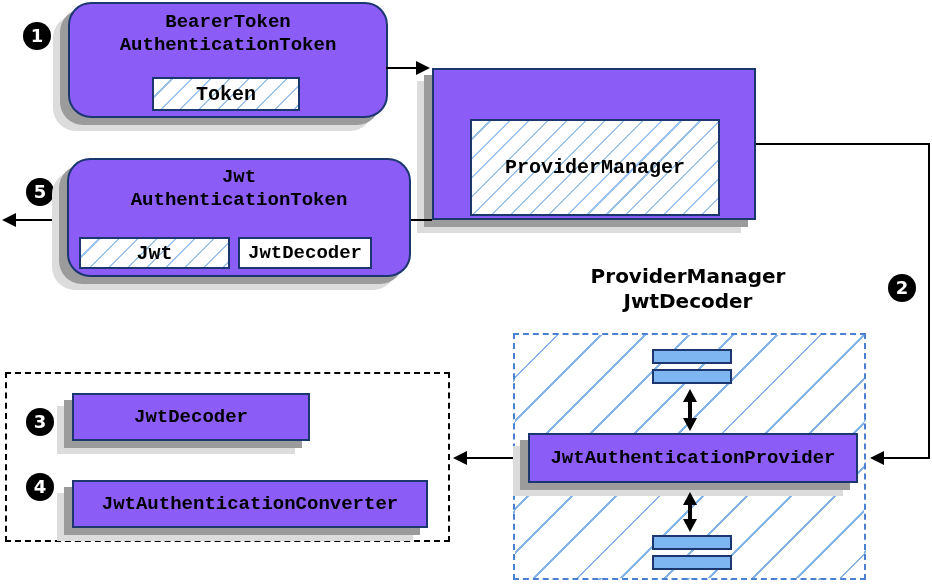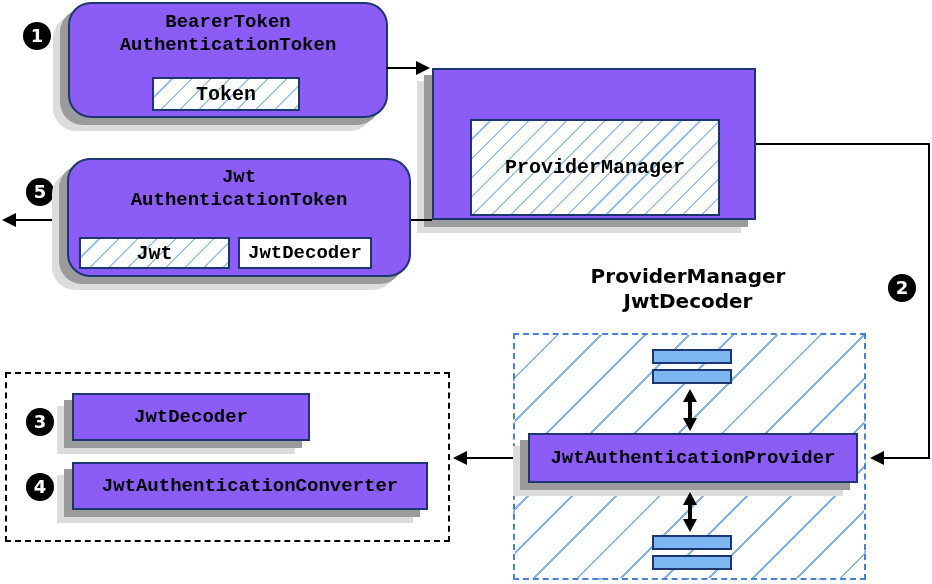--- a/index.html
+++ b/index.html
@@ -129,20 +129,20 @@
 
   <div class="dashedbox" style="left:5px;top:372px;width:445px;height:170px;border:2px dashed #000;background:#fff;"></div>
 
   <div class="node shadow2 center-label" style="left:72px;top:393px;width:238px;height:48px;font-size:19px;">
     <span>JwtDecoder</span>
   </div>
   <div class="badge" style="left:26px;top:408px;">
     <span>3</span>
   </div>
 
-  <div class="node shadow2 center-label" style="left:72px;top:462px;width:356px;height:48px;font-size:19px;">
+  <div class="node shadow2 center-label" style="left:72px;top:480px;width:356px;height:48px;font-size:19px;">
     <span>JwtAuthenticationConverter</span>
   </div>
   <div class="badge" style="left:26px;top:473px;">
     <span>4</span>
   </div>
 
 </div>
 
 </body></html>

